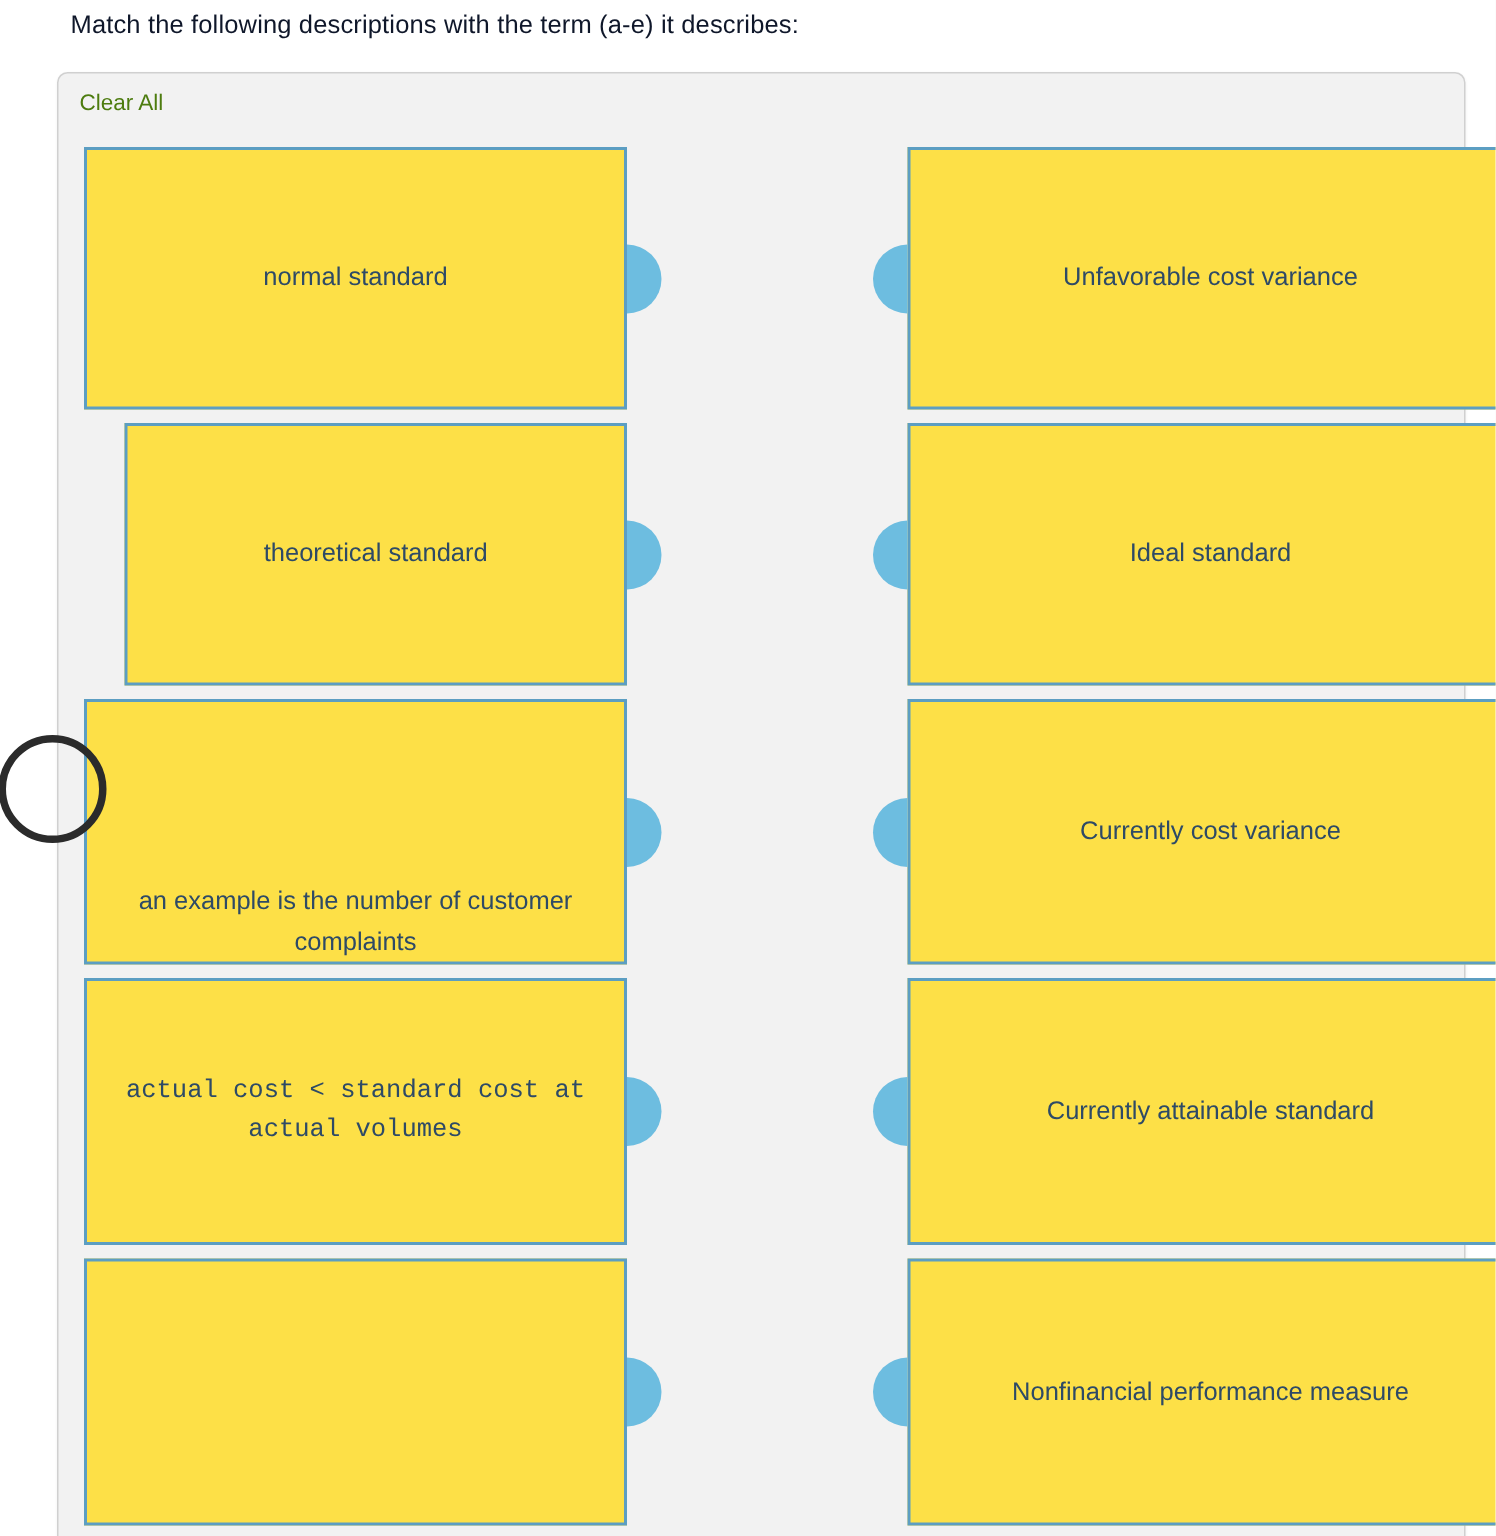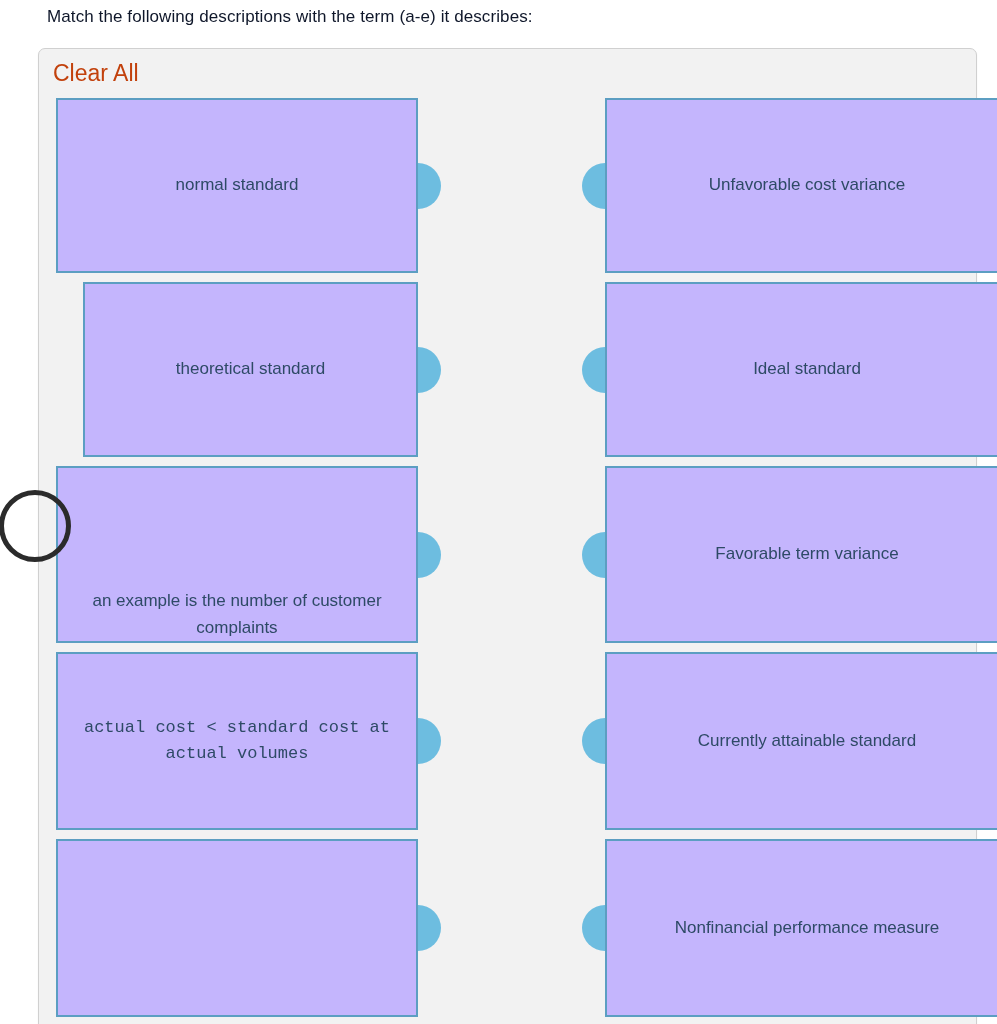--- a/index.html
+++ b/index.html
@@ -37,22 +37,22 @@
     border: 1px solid #d0d0d0;
     border-radius: 7px;
     box-sizing: border-box;
     box-shadow: 0 1px 2px rgba(0,0,0,0.06);
   }
 
   .clear-all {
     position: absolute;
     left: 14px;
     top: 11px;
-    font-size: 23px;
-    color: #c2410c;
+    font-size: 15px;
+    color: #4d7c0f;
     cursor: pointer;
   }
 
   
   .columns {
     position: absolute;
     left: 0;
     top: 49px;
     width: 100%;
     height: 940px;
@@ -63,21 +63,21 @@
     top: 0;
     width: 362px;
   }
   .col-left  { left: 17px; }
   .col-right { left: 566px; width: 404px; }
 
   
   .card {
     position: relative;
     box-sizing: border-box;
-    background: #c4b5fd;
+    background: #fde047;
     border: 2px solid #5c9ec2;
     display: flex;
     align-items: center;
     justify-content: center;
     text-align: center;
     color: #2e4a66;
     font-size: 17px;
     line-height: 1.55;
     padding: 0 18px;
     cursor: pointer;
@@ -183,21 +183,21 @@
         <span class="card-label">Unfavorable cost variance</span>
       </div>
 
       <div class="card">
         <span class="knob knob-left"></span>
         <span class="card-label">Ideal standard</span>
       </div>
 
       <div class="card">
         <span class="knob knob-left"></span>
-        <span class="card-label">Favorable term variance</span>
+        <span class="card-label">Currently cost variance</span>
       </div>
 
       <div class="card">
         <span class="knob knob-left"></span>
         <span class="card-label">Currently attainable standard</span>
       </div>
 
       <div class="card">
         <span class="knob knob-left"></span>
         <span class="card-label">Nonfinancial performance measure</span>

